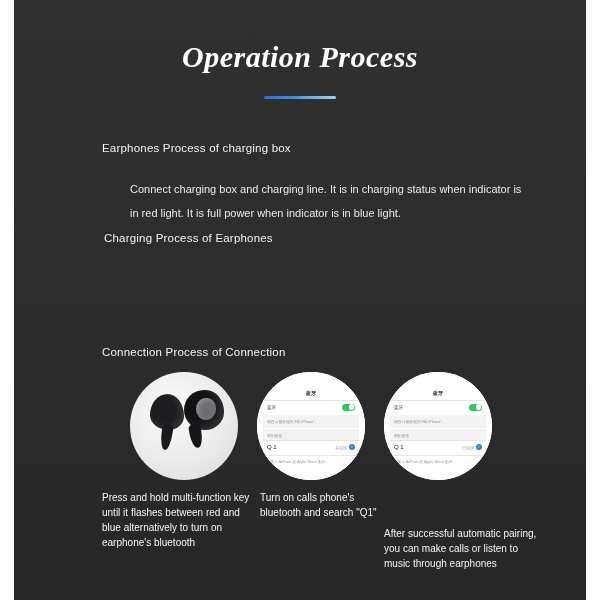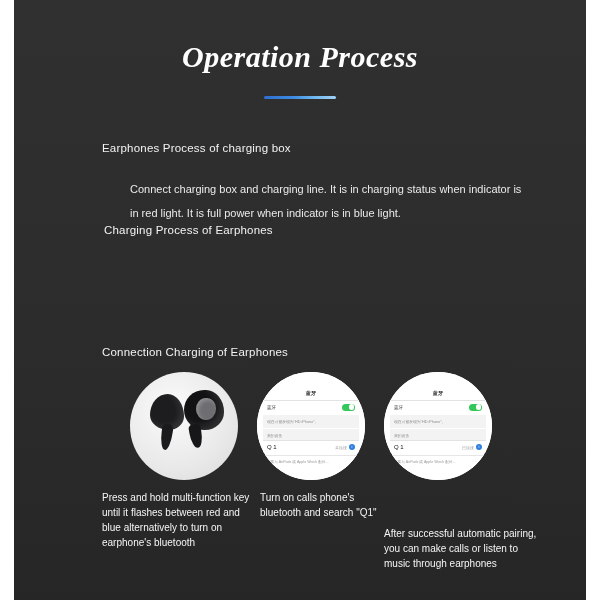--- a/index.html
+++ b/index.html
@@ -73,21 +73,21 @@
     letter-spacing: 0.2px;
   }
   .section-body {
     position: absolute;
     color: #eaeaea;
     font-size: 11px;
     line-height: 24px;
   }
   #head1 { left: 88px; top: 142px; }
   #body1 { left: 116px; top: 177px; width: 400px; }
-  #head2 { left: 90px; top: 224px; }
+  #head2 { left: 90px; top: 232px; }
   #body2 { left: 116px; top: 275px; width: 390px; }
   #head3 { left: 88px; top: 346px; }
 
   
   .illus-row {
     position: absolute;
     left: 88px;
     top: 372px;
     width: 420px;
     height: 108px;
@@ -282,21 +282,21 @@
   <div class="canvas">
 
     <div class="title">Operation Process</div>
     <div class="title-rule"></div>
 
     <div class="section-head" id="head1">Earphones Process of charging box</div>
     <div class="section-body" id="body1">Connect charging box and charging line. It is in charging status when indicator is in red light. It is full power when indicator is in blue light.</div>
 
     <div class="section-head" id="head2">Charging Process of Earphones</div>
 
-    <div class="section-head" id="head3">Connection Charging of Earphones</div>
+    <div class="section-head" id="head3">Connection Process of Connection</div>
 
     <div class="illus-row">
 
       <div class="circle c1">
         <div class="bud-a"></div>
         <div class="bud-a-stem"></div>
         <div class="bud-b"></div>
         <div class="bud-b-ear"></div>
         <div class="bud-b-stem"></div>
       </div>

